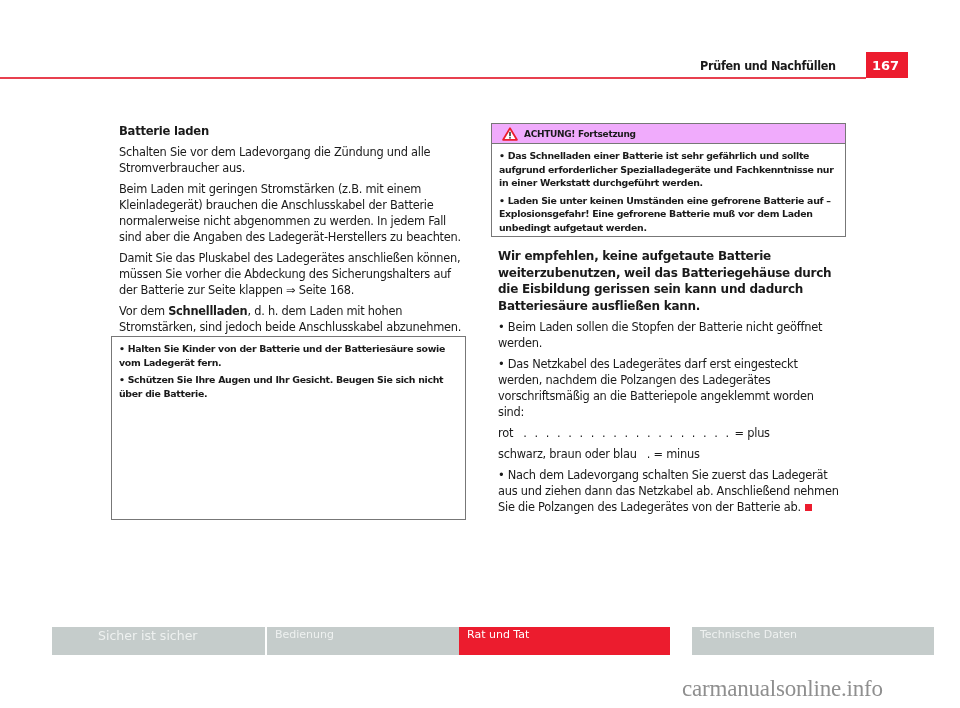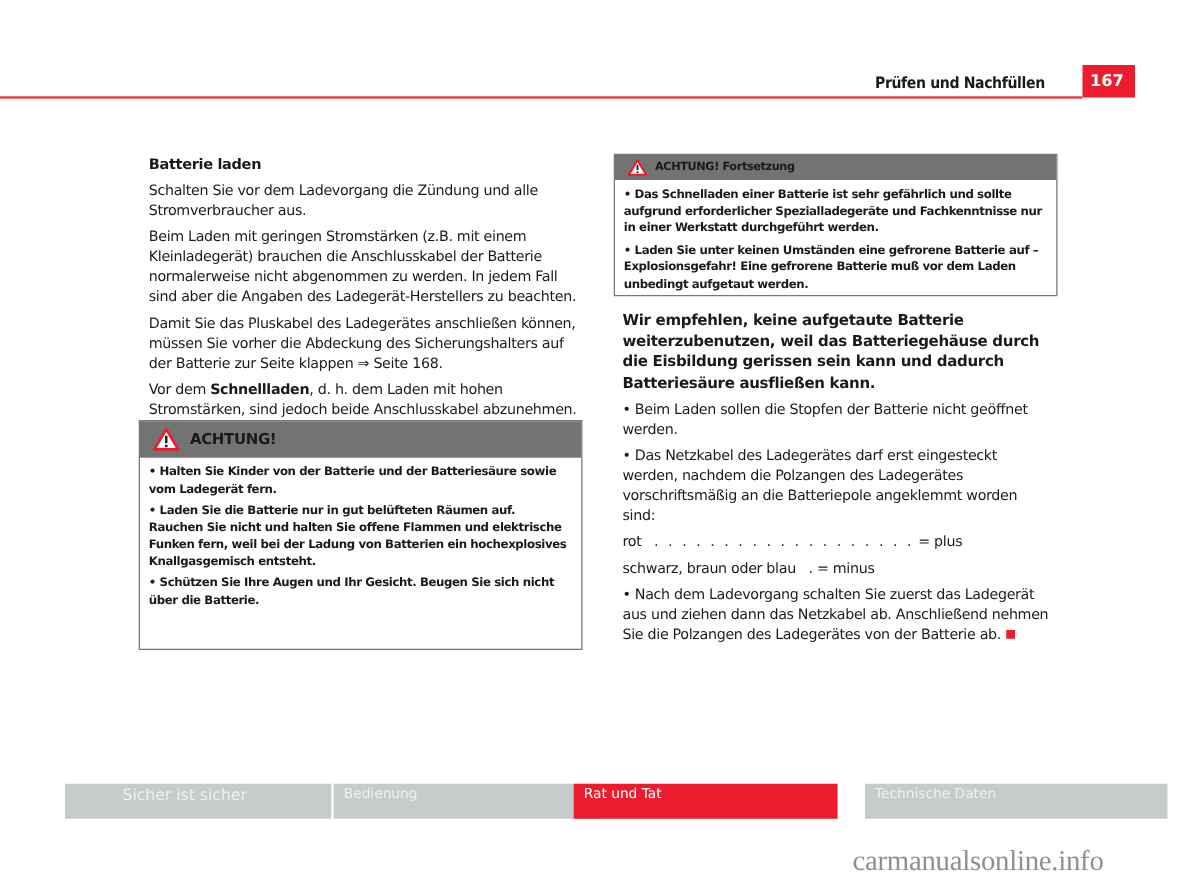--- a/index.html
+++ b/index.html
@@ -7,21 +7,21 @@
   .header-title{position:absolute;left:700px;top:58px;font-size:12.5px;font-weight:bold;font-family:"DejaVu Sans Condensed","DejaVu Sans",sans-serif;letter-spacing:-0.3px;}
   .page-num{position:absolute;left:866px;top:52px;width:42px;height:26px;background:#ec1c2e;color:#fff;font-weight:bold;font-size:13px;line-height:28px;padding-left:6px;box-sizing:border-box;}
   .header-rule{position:absolute;left:0;top:77px;width:866px;height:2px;background:#e8404f;}
   .col{position:absolute;font-size:11.4px;line-height:16px;letter-spacing:-0.25px;}
   .col p{margin:0 0 5px 0;}
   .col h3{margin:0 0 5px 0;font-size:11.6px;font-weight:bold;}
   .left{left:119px;top:123px;width:345px;}
   .right{left:498px;top:248px;width:345px;}
   .right h3{font-size:12px;line-height:16.5px;margin-bottom:5px;}
   .warn{position:absolute;border:1px solid #777;background:#fff;}
-  .warn-head{background:#737373;border-bottom:1px solid #777;display:flex;align-items:center;}
+  .warn-head{background:#f0abfc;border-bottom:1px solid #777;display:flex;align-items:center;}
   .warn-body{padding:5px 7px 4px 7px;font-size:9.4px;line-height:13.5px;font-weight:bold;letter-spacing:-0.3px;}
   .warn-body p{margin:0 0 4px 0;}
   .w1{left:111px;top:336px;width:353px;height:182px;}
   .w1 .warn-head{height:28px;padding-left:10px;}
   .w1 .warn-title{font-size:12px;font-weight:bold;margin-left:8px;letter-spacing:-0.3px;}
   .w2{left:491px;top:123px;width:353px;height:112px;}
   .w2 .warn-head{height:19px;padding-left:10px;}
   .w2 .warn-title{font-size:9px;font-weight:bold;margin-left:6px;letter-spacing:-0.3px;}
   .endmark{display:inline-block;width:7px;height:7px;background:#ec1c2e;margin-left:4px;vertical-align:0px;}
   .footer{position:absolute;top:627px;height:28px;font-size:11px;padding-left:8px;box-sizing:border-box;line-height:16px;}
@@ -43,31 +43,22 @@
 
 <div class="col left">
   <h3>Batterie laden</h3>
   <p>Schalten Sie vor dem Ladevorgang die Zündung und alle Stromverbraucher aus.</p>
   <p>Beim Laden mit geringen Stromstärken (z.B. mit einem Kleinladegerät) brauchen die Anschlusskabel der Batterie normalerweise nicht abgenommen zu werden. In jedem Fall sind aber die Angaben des Ladegerät-Herstellers zu beachten.</p>
   <p>Damit Sie das Pluskabel des Ladegerätes anschließen können, müssen Sie vorher die Abdeckung des Sicherungshalters auf der Batterie zur Seite klappen ⇒ Seite 168.</p>
   <p><span>Vor dem </span><b>Schnellladen</b><span>, d. h. dem Laden mit hohen Stromstärken, sind jedoch beide Anschlusskabel abzunehmen.</span></p>
 </div>
 
 <div class="warn w1">
-  <div class="warn-head">
-    <svg width="22" height="19" viewBox="0 0 22 19">
-        <path d="M11 1.5 L20.5 17.5 L1.5 17.5 Z" fill="#fff" stroke="#ec1c2e" stroke-width="2.2" stroke-linejoin="round"></path>
-        <rect x="10" y="6.5" width="2" height="6" fill="#222"></rect>
-        <rect x="10" y="13.8" width="2" height="2" fill="#222"></rect>
-      </svg>
-    <span class="warn-title">ACHTUNG!</span>
-  </div>
   <div class="warn-body">
     <p>• Halten Sie Kinder von der Batterie und der Batteriesäure sowie vom Ladegerät fern.</p>
-    <p>• Laden Sie die Batterie nur in gut belüfteten Räumen auf. Rauchen Sie nicht und halten Sie offene Flammen und elektrische Funken fern, weil bei der Ladung von Batterien ein hochexplosives Knallgasgemisch entsteht.</p>
     <p>• Schützen Sie Ihre Augen und Ihr Gesicht. Beugen Sie sich nicht über die Batterie.</p>
   </div>
 </div>
 
 <div class="warn w2">
   <div class="warn-head">
     <svg width="16" height="14" viewBox="0 0 22 19">
         <path d="M11 1.5 L20.5 17.5 L1.5 17.5 Z" fill="#fff" stroke="#ec1c2e" stroke-width="2.4" stroke-linejoin="round"></path>
         <rect x="10" y="6.5" width="2" height="6" fill="#222"></rect>
         <rect x="10" y="13.8" width="2" height="2" fill="#222"></rect>

